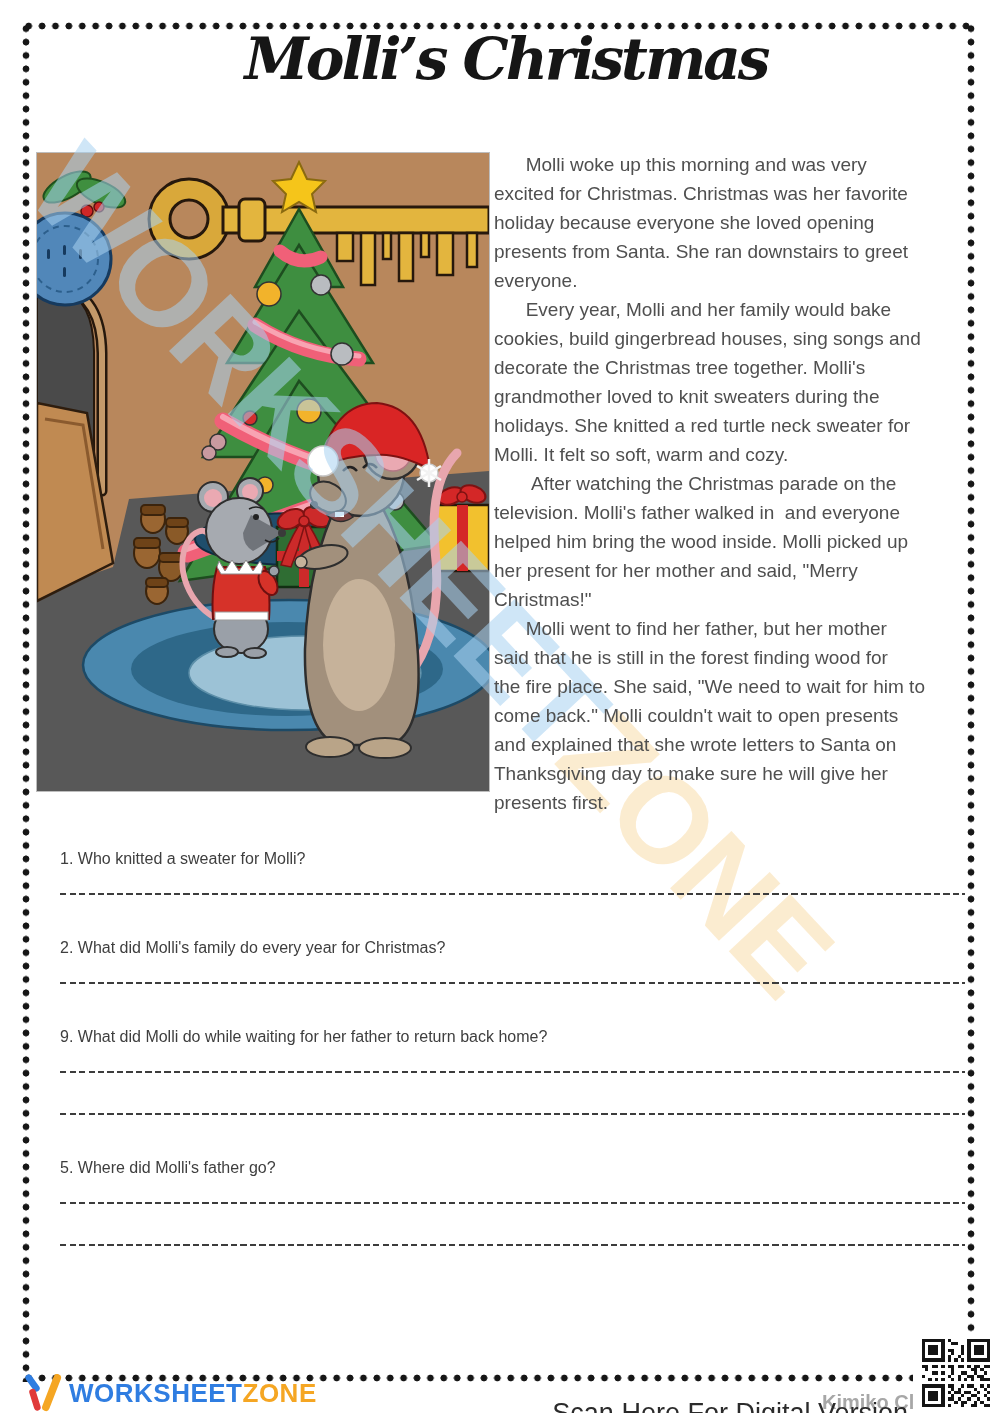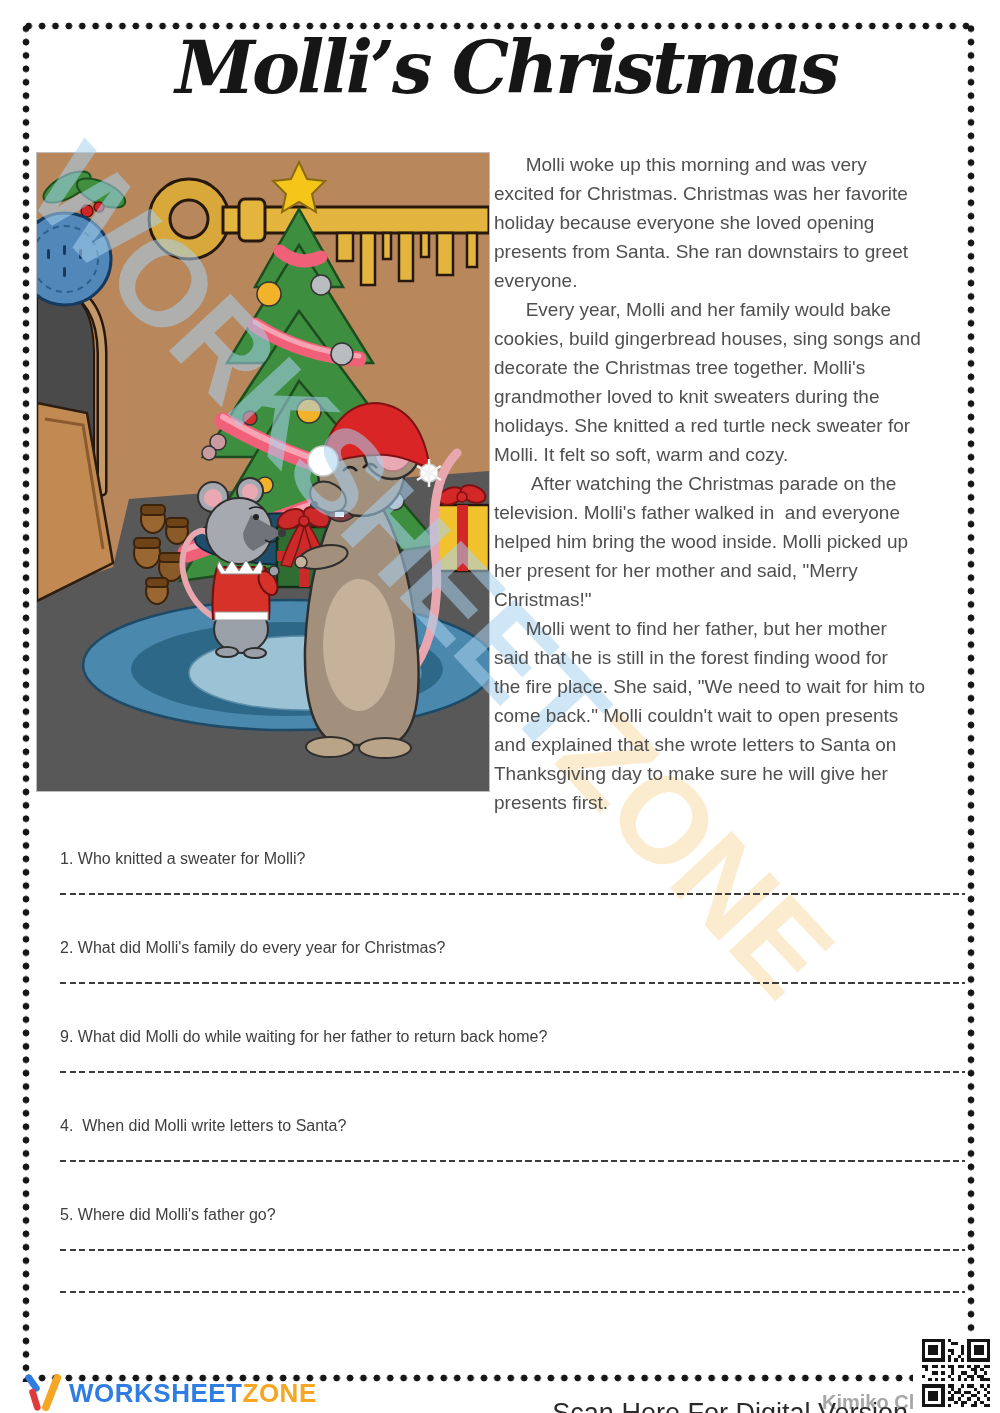--- a/index.html
+++ b/index.html
@@ -20,21 +20,21 @@
     background-size:8px 13.4px; background-repeat:repeat-y;
   }
   .b-top    { left:22px; top:22px;    width:953px; }
   .b-bottom { left:22px; top:1374px;  width:953px; }
   .b-left   { left:22px; top:22px;    height:1360px; }
   .b-right  { left:967px; top:22px;   height:1348px; }
 
   .title {
     position:absolute; top:28px; left:12px; right:0; text-align:center;
     font-family:"DejaVu Serif", serif; font-style:italic; font-weight:bold;
-    font-size:72px; line-height:1.1; letter-spacing:-3px; color:#161616; z-index:3;
+    font-size:58px; line-height:1.1; letter-spacing:-3px; color:#161616; z-index:3;
   }
 
   .illus {
     position:absolute; left:36px; top:152px; width:452px; height:638px;
     border:1px solid #bdbdbd; background:#b8875c; z-index:1;
   }
   .illus svg { display:block; width:100%; height:100%; }
 
   .story {
     position:absolute; left:494px; top:150px; width:486px; z-index:3;
@@ -293,21 +293,20 @@
     </div>
     <div class="q-block">
       <div class="q-text">2. What did Molli's family do every year for Christmas?</div>
       <div class="q-line"></div>
     </div>
     <div class="q-block">
       <div class="q-text">9. What did Molli do while waiting for her father to return back home?</div>
       <div class="q-line"></div>
     </div>
     <div class="q-block">
-      <div class="q-text">4.  When did Molli write letters to Santa?</div>
       <div class="q-line"></div>
     </div>
     <div class="q-block">
       <div class="q-text">5. Where did Molli's father go?</div>
       <div class="q-line"></div>
     </div>
     <div class="q-block">
       <div class="q-line"></div>
     </div>
   </div>

